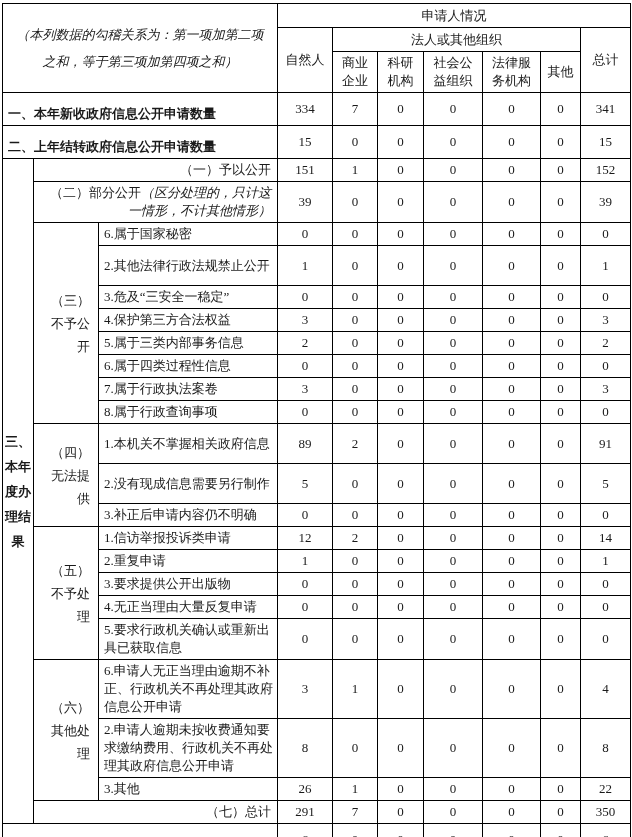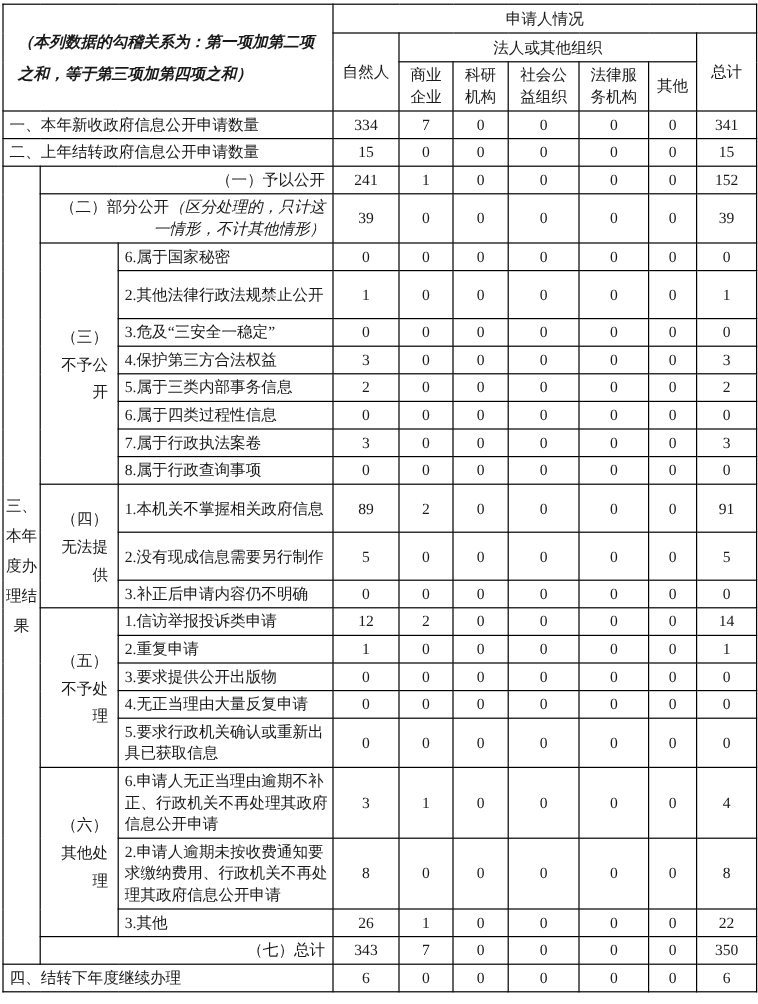--- a/index.html
+++ b/index.html
@@ -9,26 +9,26 @@
   table{border-collapse:collapse;table-layout:fixed;margin:3px 0 0 2px;}
   td{border:1px solid #000;font-size:13px;line-height:18px;padding:2px 4px;
      vertical-align:middle;word-break:break-all;overflow:hidden;}
   tr{height:23px;}
   tr.hr1,tr.hr2{height:24px;}
   tr.hr3{height:40px;}
   tr.h2{height:40px;}
   tr.h3{height:57px;}
   .hc{text-align:center;margin-left:16px;}
   .num{text-align:center;}
-  .note{font-style:italic;text-align:left;line-height:27px;padding:2px 12px;font-weight:bold;}
-  .rowlabel{text-align:left;padding:2px 4px 2px 5px;}
+  .note{font-style:italic;text-align:center;line-height:27px;padding:2px 12px;}
+  .rowlabel{text-align:left;padding:12px 4px 2px 5px;font-weight:bold;}
   .glabel-inline{text-align:right;padding:2px 6px 2px 9px;}
   .glabel{text-align:right;padding:2px 8px;line-height:23px;}
   .ilabel{text-align:left;padding:2px 4px 2px 5px;}
-  .vlabel{text-align:center;padding:2px 2px;line-height:25px;}
+  .vlabel{text-align:center;padding:2px 2px;line-height:25px;font-weight:bold;}
   .inote{font-style:italic;}
 </style>
 </head>
 <body>
 
 <div class="page">
 <table>
   <colgroup>
     <col style="width:30px">
         <col style="width:65px">
@@ -76,21 +76,21 @@
           <td class="num">0</td>
           <td class="num">0</td>
           <td class="num">0</td>
           <td class="num">0</td>
           <td class="num">15</td>
         </tr>
 
     <tr>
       <td class="vlabel" rowspan="22">三、本年度办理结果</td>
       <td class="glabel-inline" colspan="2">（一）予以公开</td>
-    <td class="num">241</td>
+    <td class="num">151</td>
           <td class="num">1</td>
           <td class="num">0</td>
           <td class="num">0</td>
           <td class="num">0</td>
           <td class="num">0</td>
           <td class="num">152</td>
         </tr>
     <tr class="h2">
       <td class="glabel-inline" colspan="2"><span>（二）部分公开</span><span class="inote">（区分处理的，只计这一情形，不计其他情形）</span></td>
     <td class="num">39</td>
@@ -295,21 +295,21 @@
           <td class="num">1</td>
           <td class="num">0</td>
           <td class="num">0</td>
           <td class="num">0</td>
           <td class="num">0</td>
           <td class="num">22</td>
         </tr>
 
     <tr>
       <td class="glabel-inline" colspan="2">（七）总计</td>
-    <td class="num">343</td>
+    <td class="num">291</td>
           <td class="num">7</td>
           <td class="num">0</td>
           <td class="num">0</td>
           <td class="num">0</td>
           <td class="num">0</td>
           <td class="num">350</td>
         </tr>
     <tr>
       <td class="rowlabel" colspan="3">四、结转下年度继续办理</td>
     <td class="num">6</td>

